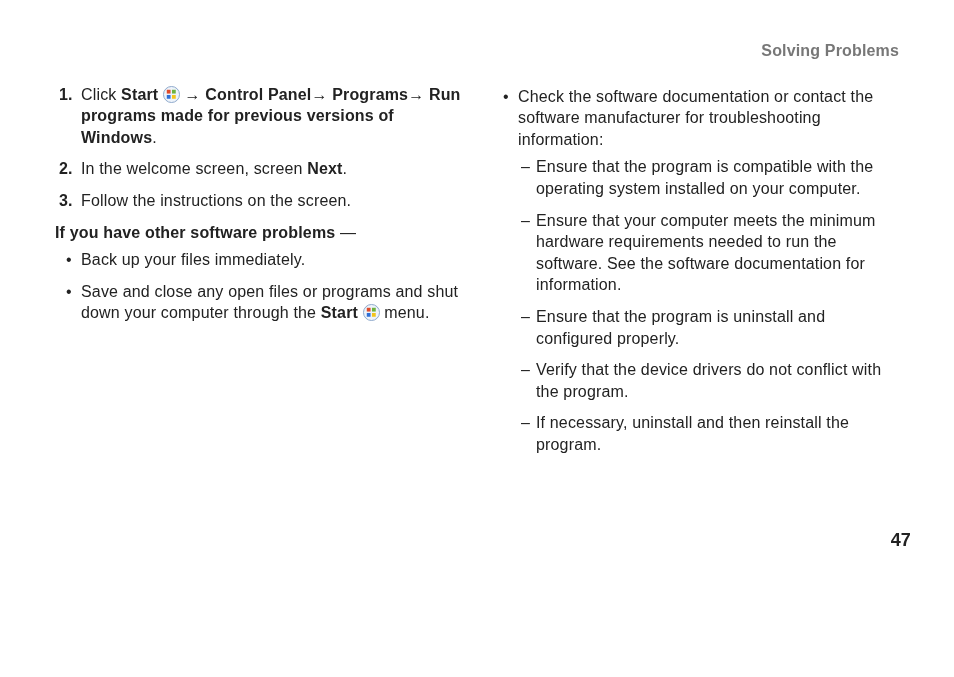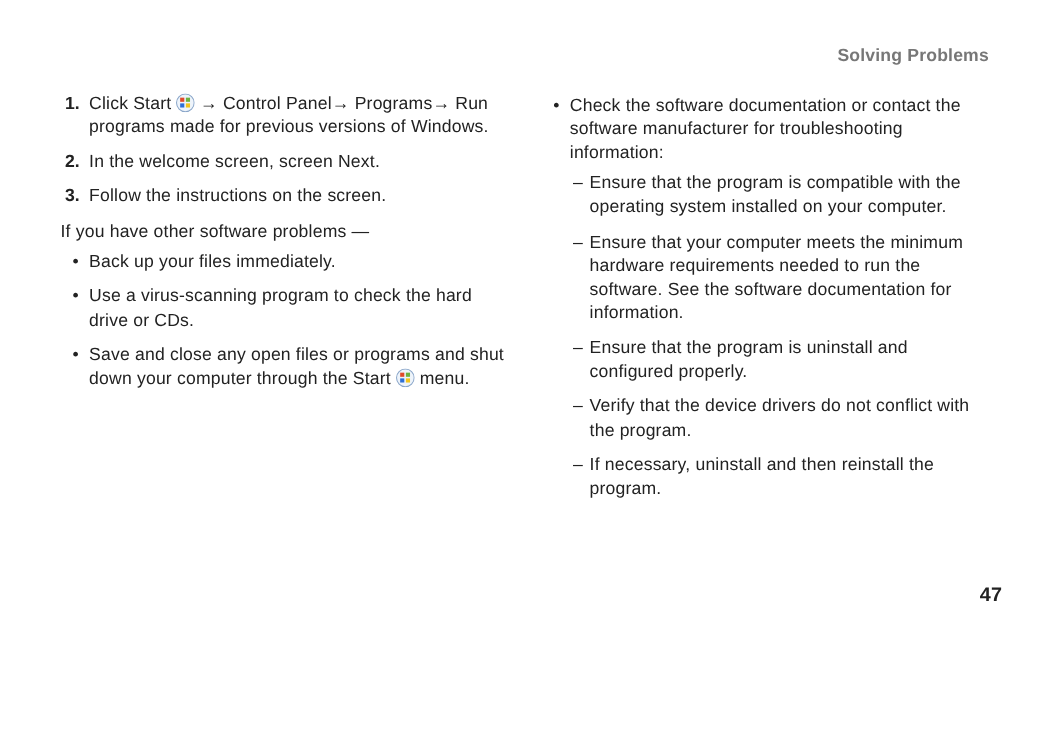--- a/index.html
+++ b/index.html
@@ -48,21 +48,21 @@
   ol.numlist > li {
     position: relative;
     margin: 4px 0 10px 0;
   }
   ol.numlist > li .num {
     position: absolute;
     left: -22px;
     top: 0;
     font-weight: 700;
   }
-  .bold { font-weight: 400; }
+  .bold { font-weight: 700; }
   .para-l1 {
     margin: 10px 0 6px 0;
   }
   ul.bullets {
     list-style: none;
     margin: 0;
     padding: 0 0 0 26px;
   }
   ul.bullets > li {
     position: relative;
@@ -141,23 +141,20 @@
 
       <p class="para-l1">
         <span class="bold">If you have other software problems</span><span> —</span>
       </p>
 
       <ul class="bullets">
         <li>
           <span>Back up your files immediately.</span>
         </li>
         <li>
-          <span>Use a virus-scanning program to check the hard drive or CDs.</span>
-        </li>
-        <li>
           <span>Save and close any open files or programs and shut down your computer through the </span><span class="bold">Start</span><span> </span><span class="start-icon">
               <svg viewBox="0 0 18 18">
                 <circle cx="9" cy="9" r="8.5" fill="#eef4fb" stroke="#8aa6c9" stroke-width="1"></circle>
                 <rect x="4" y="4" width="4" height="4" fill="#e04b2a"></rect>
                 <rect x="9.5" y="4" width="4" height="4" fill="#6db23f"></rect>
                 <rect x="4" y="9.5" width="4" height="4" fill="#2e6fd6"></rect>
                 <rect x="9.5" y="9.5" width="4" height="4" fill="#f3c41c"></rect>
               </svg>
             </span><span> menu.</span>
         </li>

